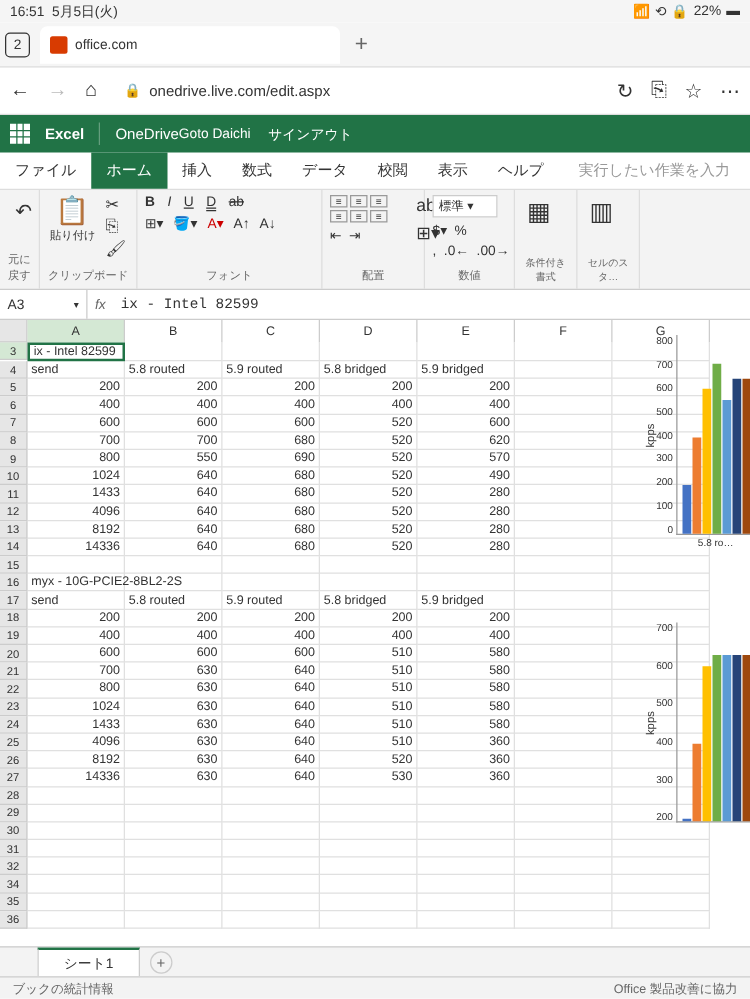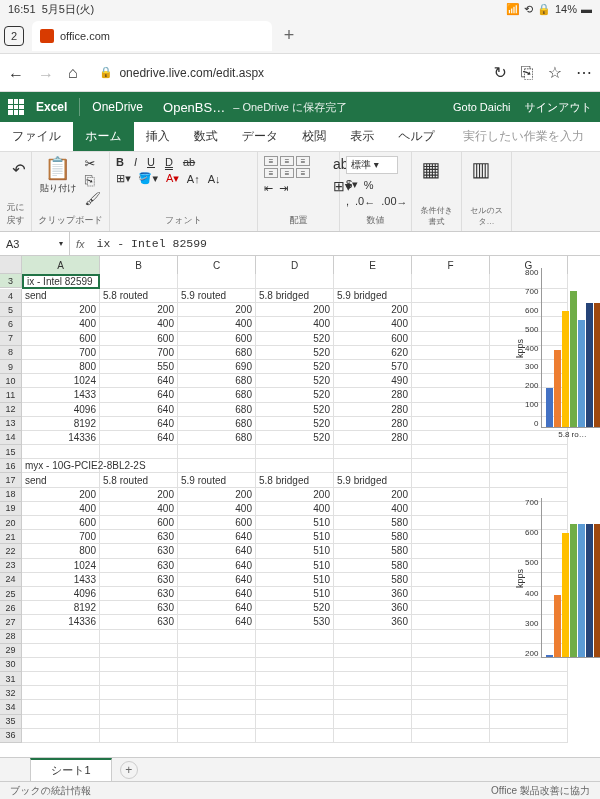--- a/index.html
+++ b/index.html
@@ -68,21 +68,21 @@
 </style>
 </head>
 <body>
 
 <div class="status-bar">
   <div><span>16:51</span>&nbsp;&nbsp;<span>5月5日(火)</span></div>
   <div class="status-right">
     <span>📶</span>
     <span>⟲</span>
     <span>🔒</span>
-    <span>14%</span>
+    <span>22%</span>
     <span>▬</span>
   </div>
 </div>
 
 <div class="tabs-row">
   <div class="tab-count">2</div>
   <div class="tab" style="max-width:240px">
     <span class="tab-icon" style="background:#D83B01;border-radius:2px"></span>
     <span>office.com</span>
   </div>
@@ -112,24 +112,20 @@
       <span></span>
       <span></span>
       <span></span>
       <span></span>
       <span></span>
     </div>
   <div class="header-left">
     <span style="font-weight:700">Excel</span>
     <div class="header-div"></div>
     <span>OneDrive</span>
-  </div>
-  <div class="header-center">
-    <span style="font-size:13px">OpenBS…</span>
-    <span style="opacity:0.9">– OneDrive に保存完了</span>
   </div>
   <div class="header-right">
     <span>Goto Daichi</span>
     <span>サインアウト</span>
   </div>
 </div>
 
 <div class="ribbon-tabs">
   <div class="ribbon-tab">ファイル</div>
   <div class="ribbon-tab active">ホーム</div>

